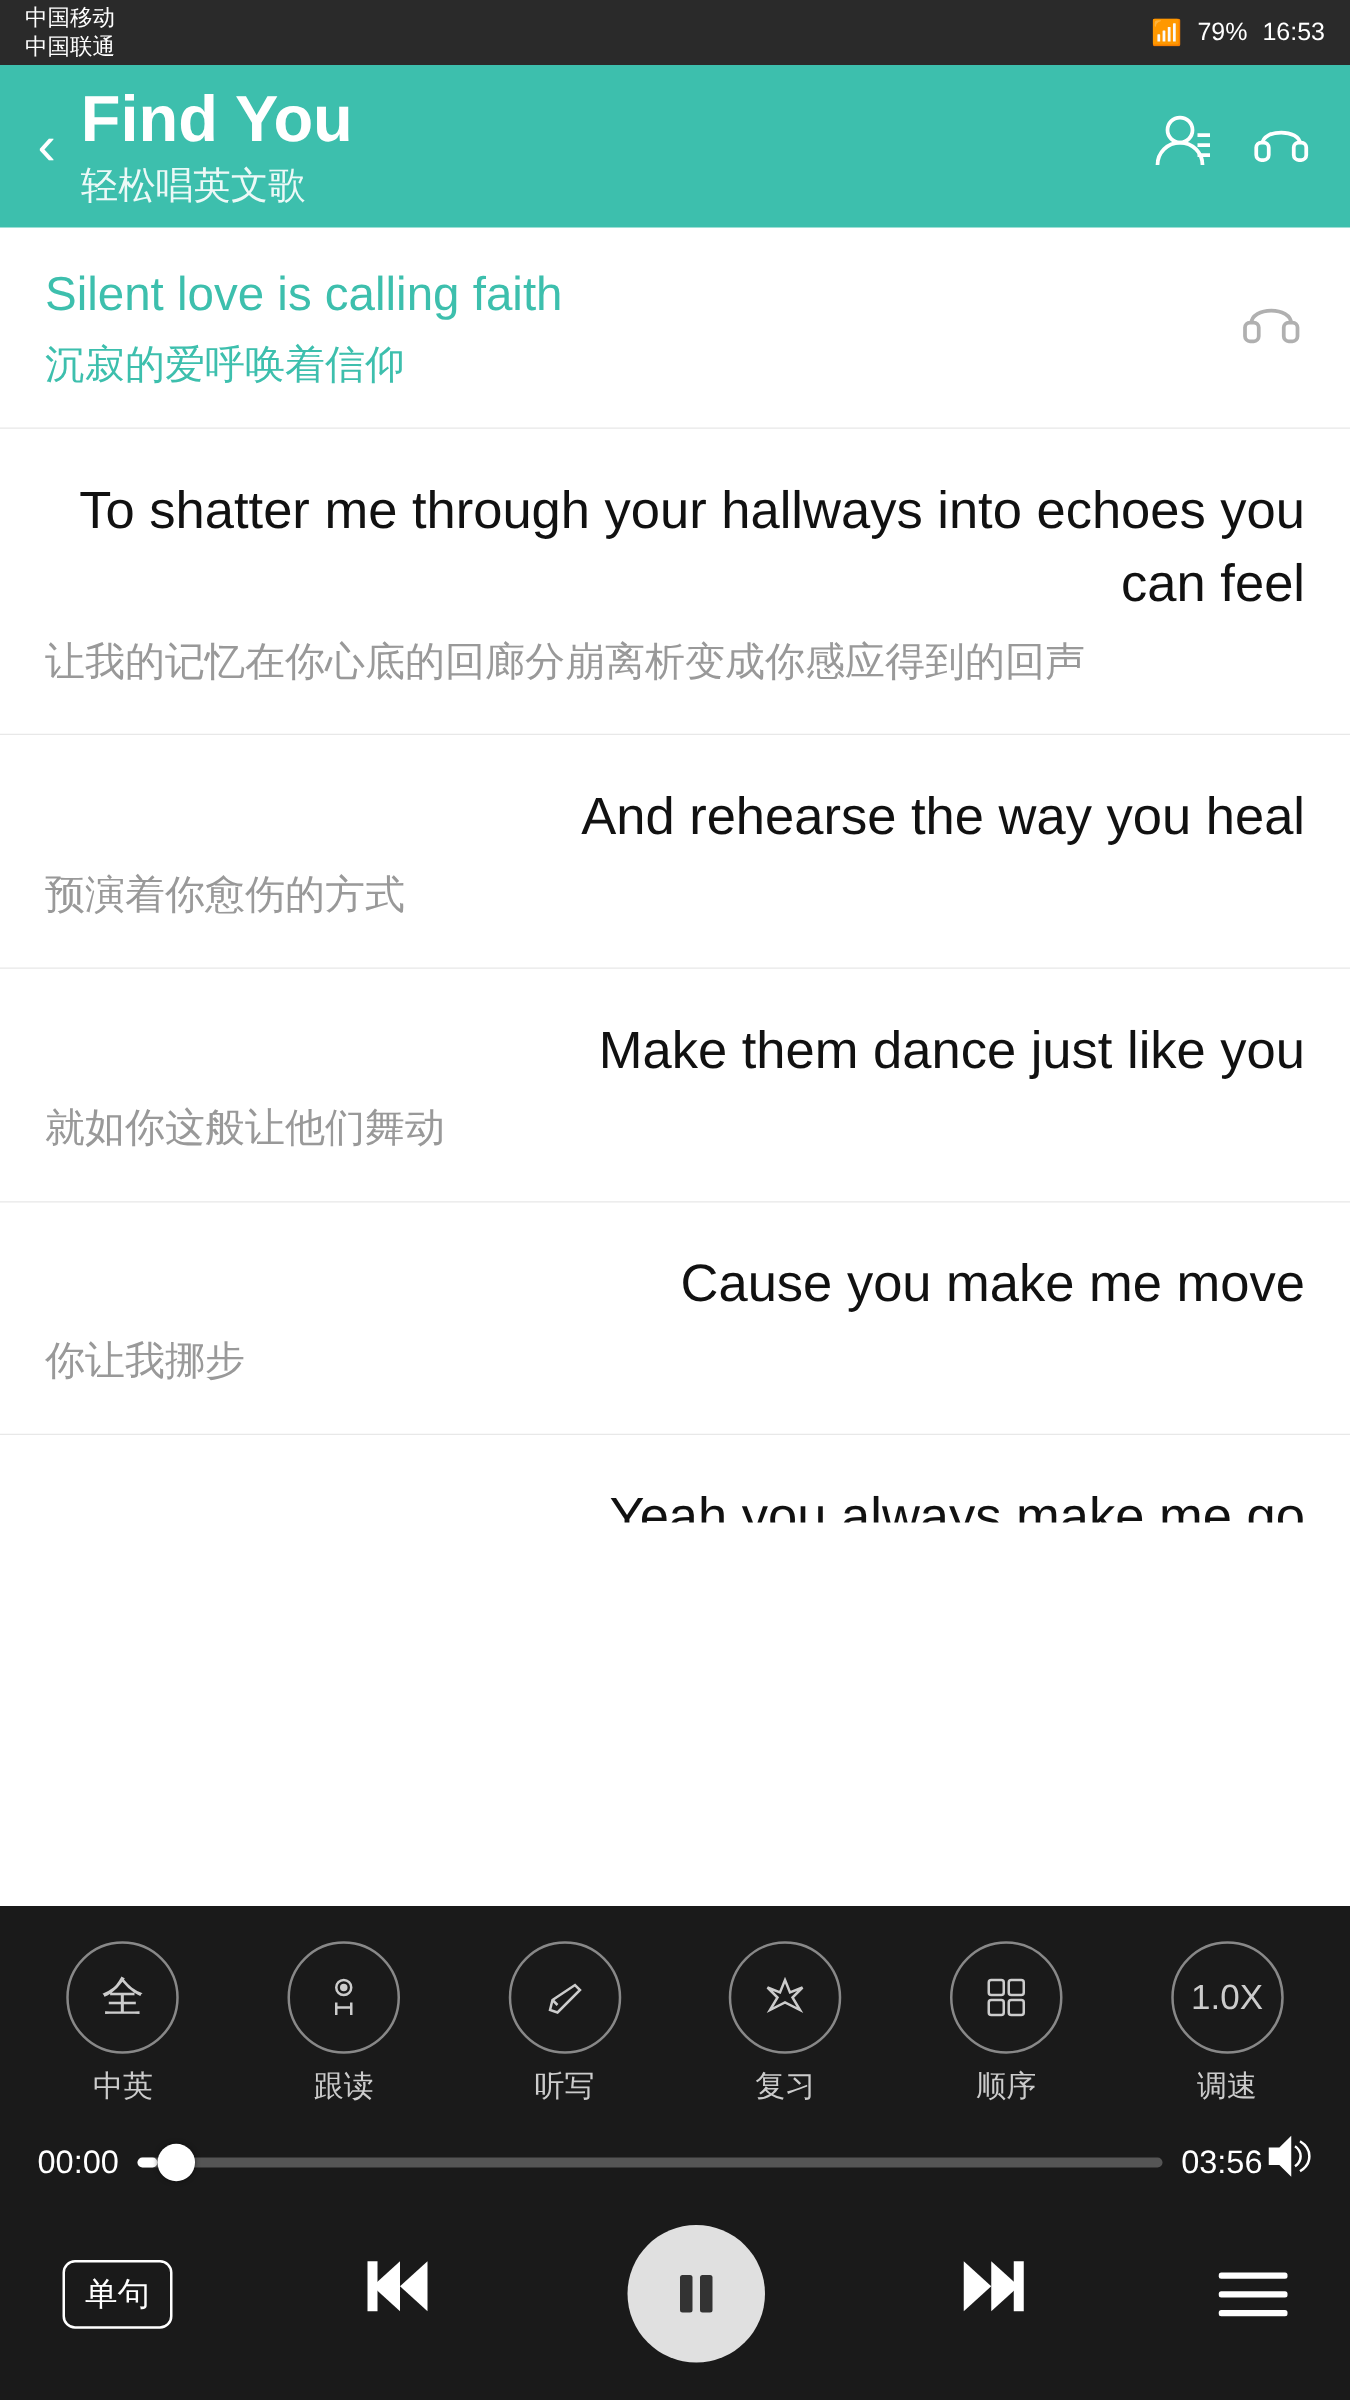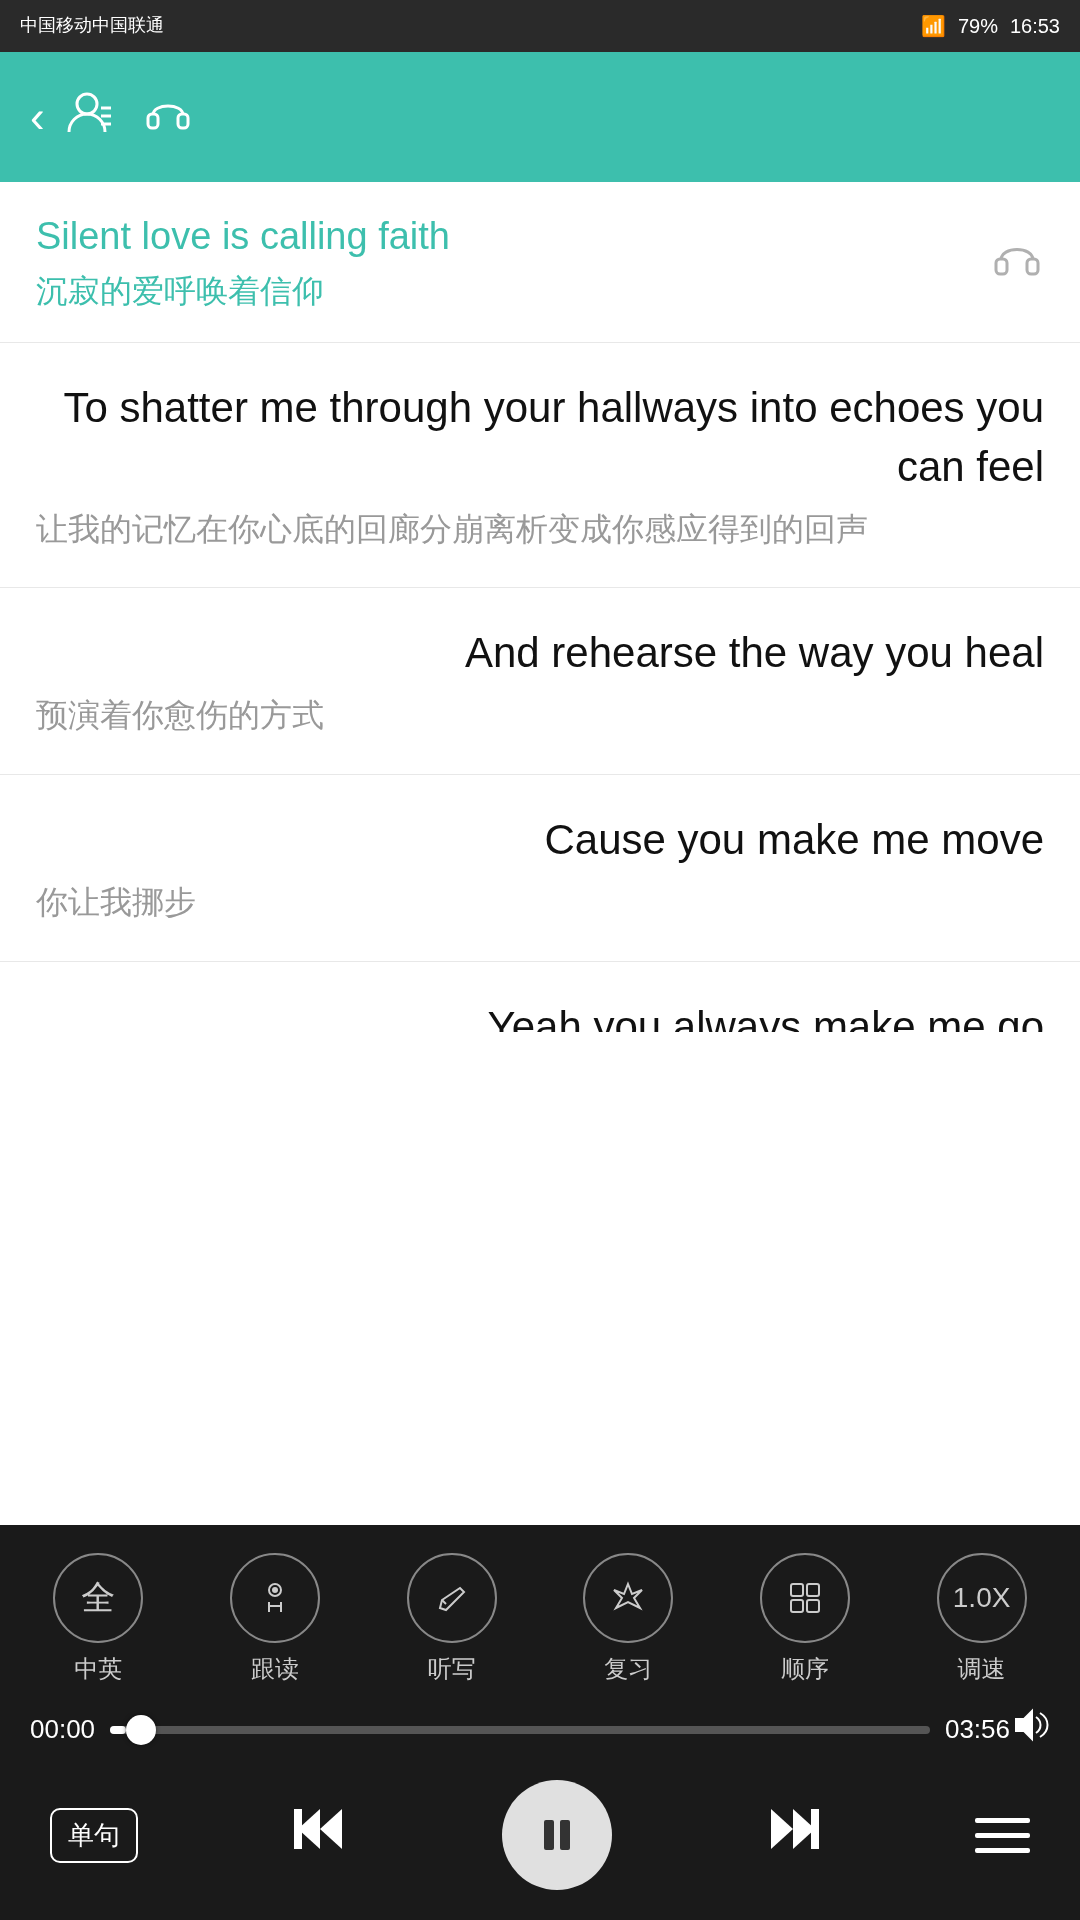--- a/index.html
+++ b/index.html
@@ -16,21 +16,21 @@
     .status-bar {
       background: #2a2a2a;
       height: 52px;
       display: flex;
       align-items: center;
       justify-content: space-between;
       padding: 0 20px;
       color: #fff;
       font-size: 22px;
     }
-    .status-left { display: flex; flex-direction: row; font-size: 18px; line-height: 1.3; justify-content: space-between; }
+    .status-left { display: flex; flex-direction: column; font-size: 18px; line-height: 1.3; justify-content: space-between; }
     .status-right { display: flex; align-items: center; gap: 12px; font-size: 20px; }
 
     
     .header {
       background: #3dbfad;
       height: 130px;
       display: flex;
       align-items: center;
       padding: 0 30px;
       position: relative;
@@ -261,20 +261,24 @@
   </div>
   <div class="status-right">
     <span>📶</span>
     <span>79%</span>
     <span>16:53</span>
   </div>
 </div>
 
 <div class="header">
   <div class="header-back">‹</div>
+  <div class="header-title-block">
+    <div class="header-title">Find You</div>
+    <div class="header-subtitle">轻松唱英文歌</div>
+  </div>
   <div class="header-icons">
     <div class="header-icon">
       <svg width="48" height="48" viewBox="0 0 48 48" fill="none">
         <circle cx="22" cy="16" r="10" stroke="white" stroke-width="3" fill="none"></circle>
         <path d="M4 44c0-10 8-18 18-18s18 8 18 18" stroke="white" stroke-width="3" fill="none"></path>
         <line x1="36" y1="20" x2="46" y2="20" stroke="white" stroke-width="3"></line>
         <line x1="36" y1="28" x2="46" y2="28" stroke="white" stroke-width="3"></line>
         <line x1="36" y1="36" x2="46" y2="36" stroke="white" stroke-width="3"></line>
       </svg>
     </div>
@@ -307,20 +311,24 @@
   <div class="lyric-item">
     <div class="lyric-en">To shatter me through your hallways into echoes you can feel</div>
     <div class="lyric-zh">让我的记忆在你心底的回廊分崩离析变成你感应得到的回声</div>
   </div>
 
   <div class="lyric-item">
     <div class="lyric-en">And rehearse the way you heal</div>
     <div class="lyric-zh">预演着你愈伤的方式</div>
   </div>
 
+  <div class="lyric-item">
+    <div class="lyric-en">Make them dance just like you</div>
+    <div class="lyric-zh">就如你这般让他们舞动</div>
+  </div>
 
   <div class="lyric-item">
     <div class="lyric-en">Cause you make me move</div>
     <div class="lyric-zh">你让我挪步</div>
   </div>
 
   <div class="lyric-partial">
     <div class="lyric-en">Yeah you always make me go</div>
   </div>
 

